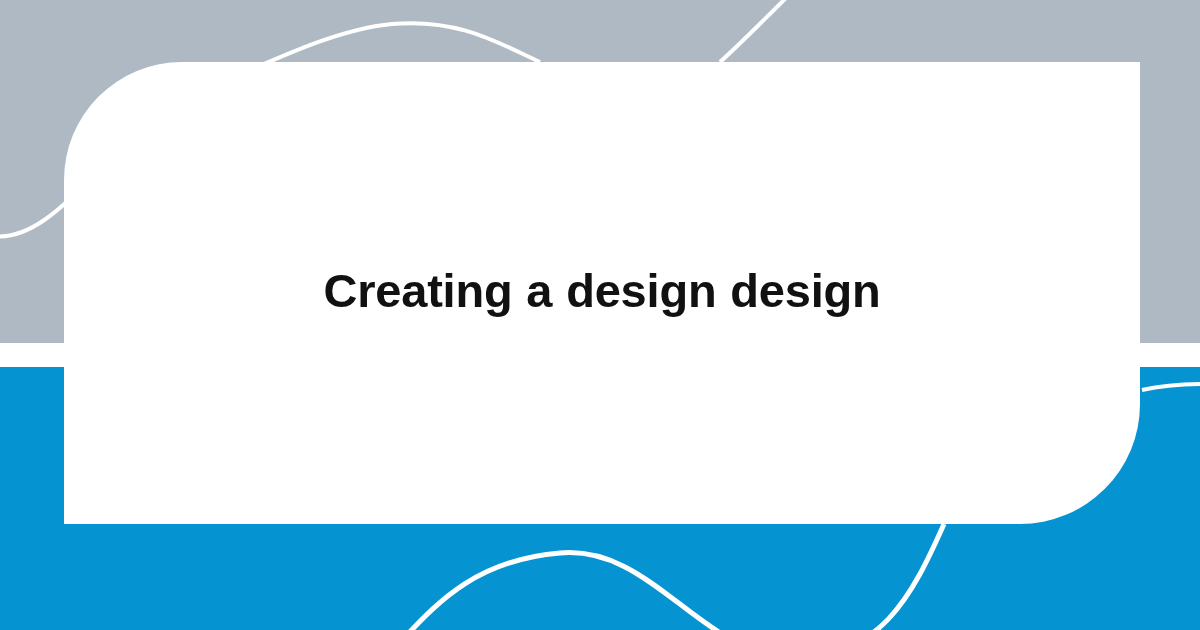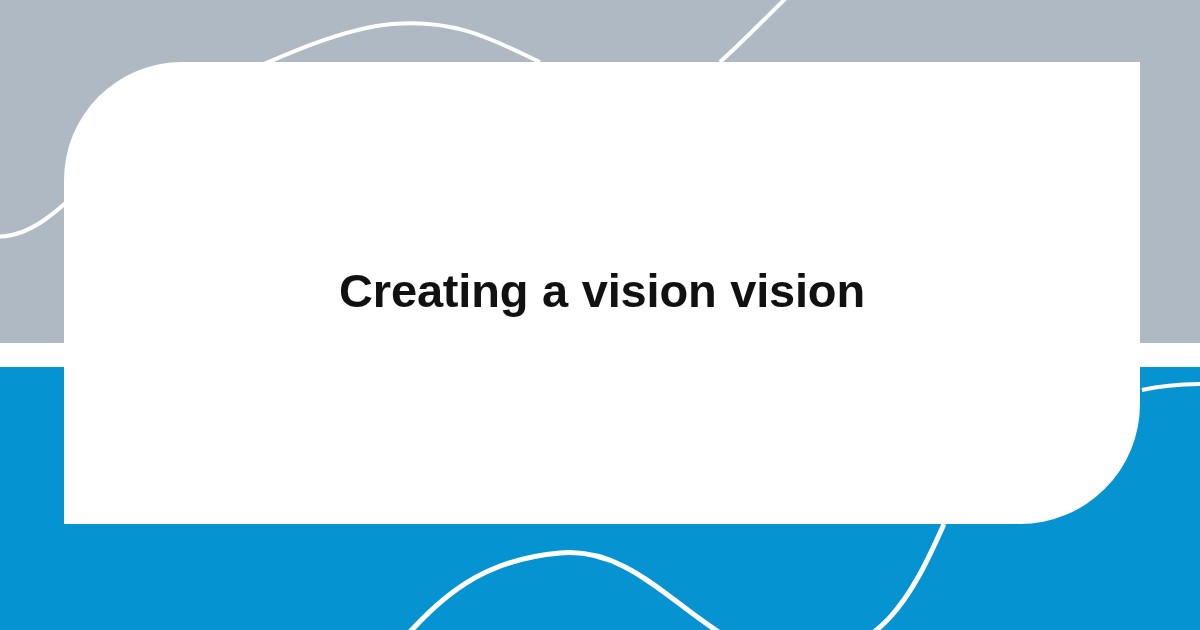--- a/index.html
+++ b/index.html
@@ -98,17 +98,17 @@
 
     <path d="M 720 62 C 740 44 762 22 790 -6" fill="none" stroke="#ffffff" stroke-width="4"></path>
 
     <path d="M 404 638 C 440 600 478 560 560 553 C 652 545 700 654 790 657 C 880 660 912 596 944 524" fill="none" stroke="#ffffff" stroke-width="5"></path>
 
     <path d="M 1142 390 C 1160 386 1180 384 1206 384" fill="none" stroke="#ffffff" stroke-width="4"></path>
   </svg>
 
   <div class="card">
     <div class="card-inner">
-      <h1 class="headline">Creating a vision vision</h1>
+      <h1 class="headline">Creating a design design</h1>
     </div>
   </div>
 
 </div>
 
 </body></html>

